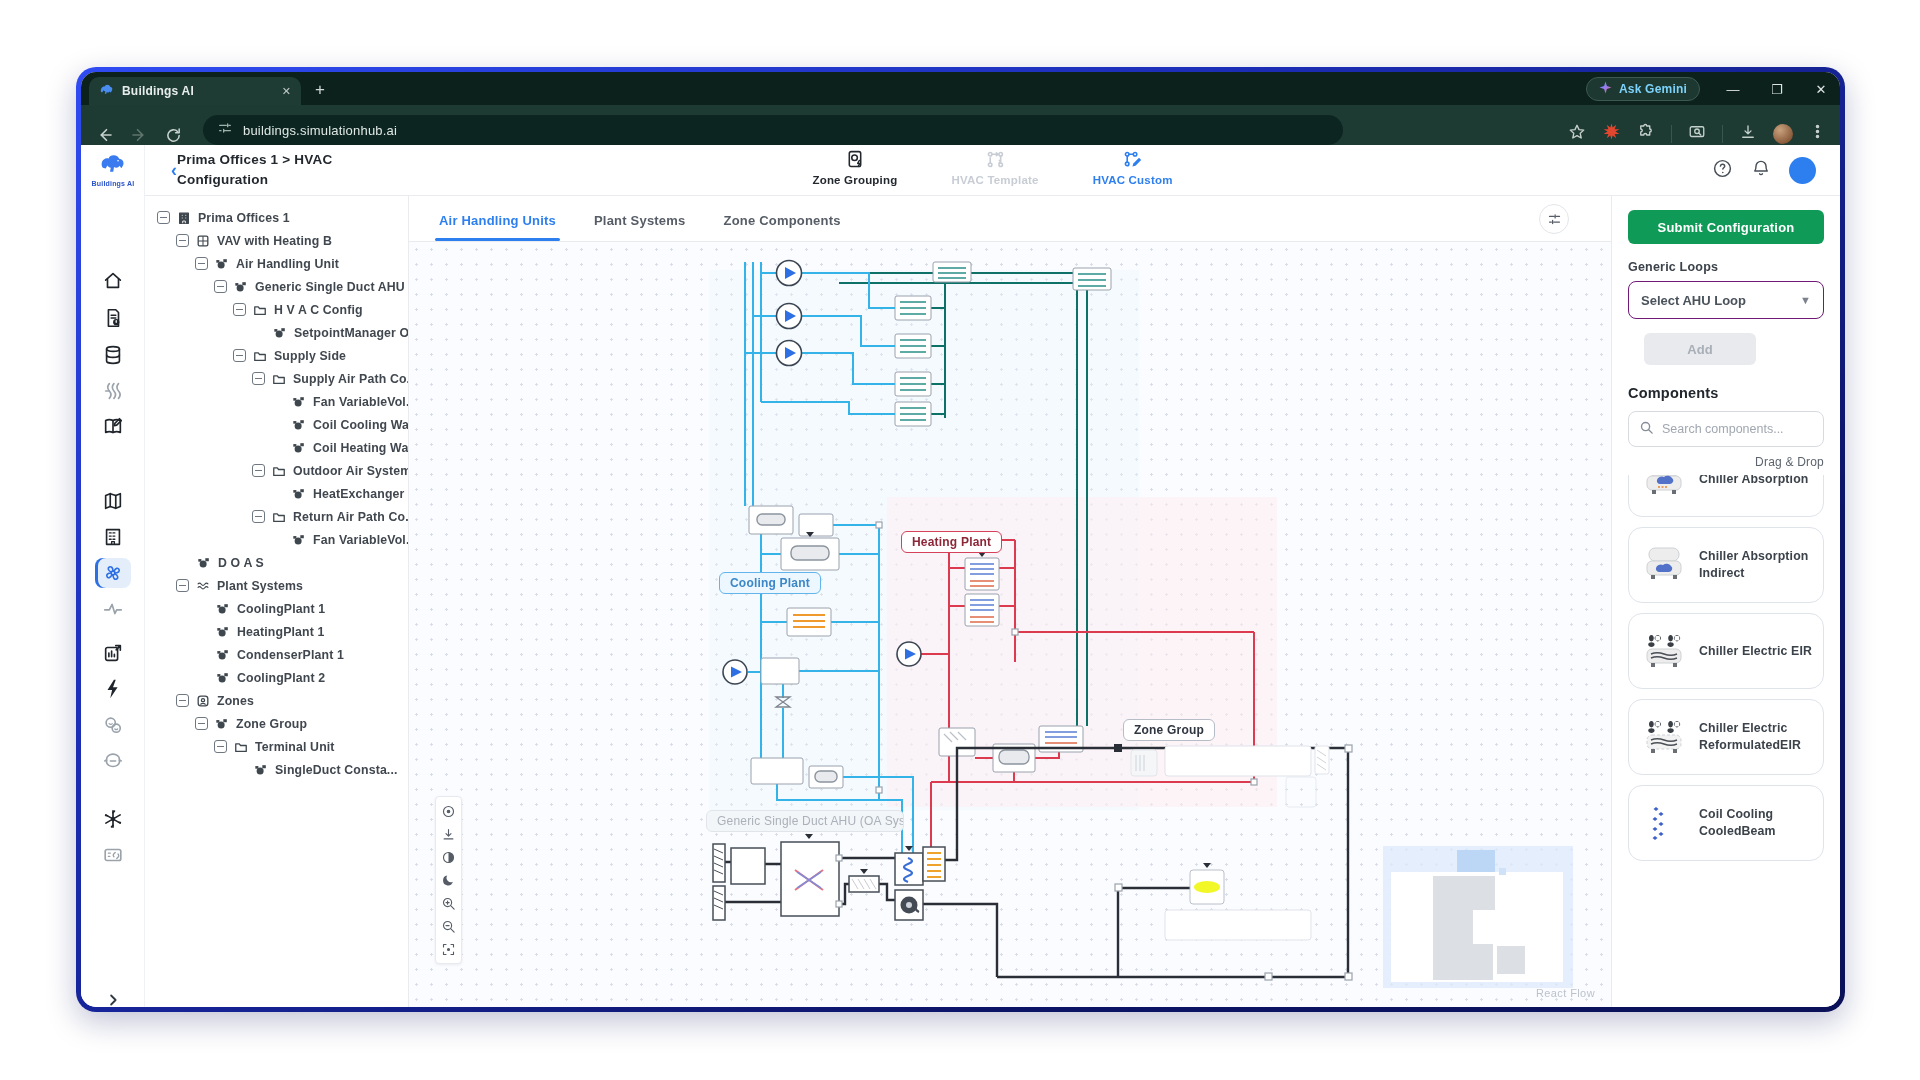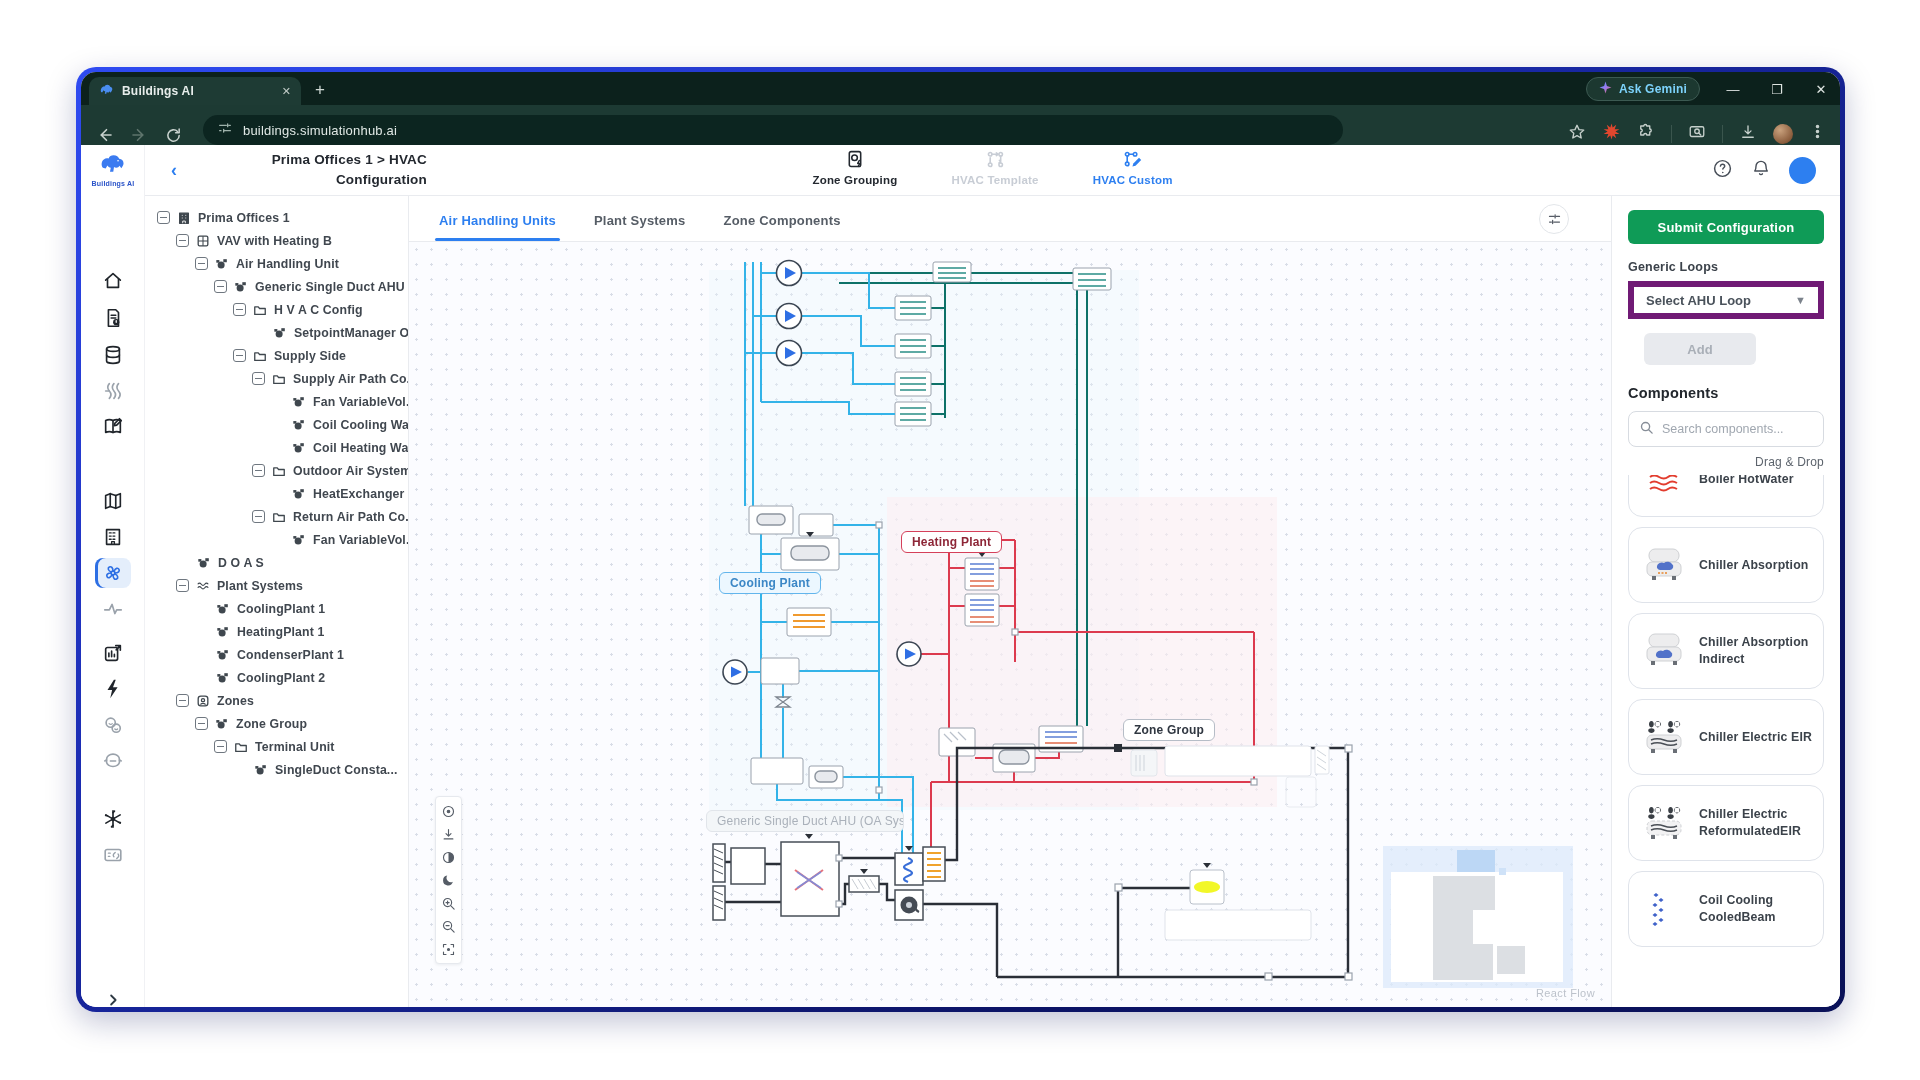--- a/index.html
+++ b/index.html
@@ -36,21 +36,21 @@
   .rail-logo { position:absolute; top:8px; left:0; width:64px; text-align:center; }
   .rail-logo .lg-label { display:block; font-size:7px; font-weight:700; color:#2a53c8; margin-top:1px; letter-spacing:.2px; }
   .rail-item { position:absolute; left:14px; width:36px; height:30px; display:flex; align-items:center; justify-content:center; border-radius:8px; }
   .rail-item.active { background:#e4eefb; box-shadow:inset 3px 0 0 #2d6fe4; }
   .rail-item svg { display:block; }
 
   
   .main-col { flex:1; display:flex; flex-direction:column; min-width:0; }
   .app-header { height:51px; flex:none; border-bottom:1px solid #e9ebef; display:flex; align-items:center; position:relative; }
   .back-chevron { margin-left:26px; color:#2d7ff0; font-size:18px; font-weight:700; }
-  .app-title { width:250px; text-align:right; font-size:13.5px; font-weight:700; color:#23282f; line-height:1.45; letter-spacing:.2px; }
+  .app-title { width:250px; text-align:left; font-size:13.5px; font-weight:700; color:#23282f; line-height:1.45; letter-spacing:.2px; }
   .hdr-nav { position:absolute; left:50%; transform:translateX(-50%); display:flex; gap:54px; top:4px; }
   .hdr-nav-item { display:flex; flex-direction:column; align-items:center; gap:2px; font-size:11.5px; font-weight:700; letter-spacing:.2px; color:#23282f; }
   .hdr-nav-item.disabled { color:#c8cdd5;text-align:right; }
   .hdr-nav-item.active { color:#2d7ff0; }
   .hdr-right { position:absolute; right:24px; display:flex; align-items:center; gap:18px; }
   .avatar-blue { width:27px; height:27px; border-radius:50%; background:#2d7ff0; }
 
   .body-row { flex:1; display:flex; min-height:0; }
 
   
@@ -78,21 +78,21 @@
   .lbl-ahu { left:297px; top:568px; border:1px solid #e1e5ea; color:#aab1ba; background:#f3f6f8; font-weight:400; max-width:198px; overflow:hidden; text-overflow:clip; }
   .attribution { position:absolute; right:16px; bottom:8px; font-size:11px; color:#bcc2cb; letter-spacing:.4px; }
 
   .canvas-toolbar { position:absolute; left:26px; top:554px; width:27px; background:#fff; border:1px solid #e6e9ee; border-radius:4px; box-shadow:0 1px 3px rgba(40,50,70,.08); display:flex; flex-direction:column; align-items:center; padding:3px 0; gap:1px; }
   .cvt-btn { width:23px; height:22px; display:flex; align-items:center; justify-content:center; }
 
   
   .right-panel { width:229px; flex:none; border-left:1px solid #e9ebef; padding:14px 16px 0; display:flex; flex-direction:column; min-height:0; }
   .submit-btn { height:34px; border-radius:6px; background:#0f9b57; color:#fff; font-size:13px; font-weight:700; letter-spacing:.2px; display:flex; align-items:center; justify-content:center; }
   .gl-label { margin-top:16px; font-size:12.5px; font-weight:700; color:#3b424a; letter-spacing:.2px; }
-  .loop-select { margin-top:7px; height:38px; border:6px solid #701a75; border-radius:0; display:flex; align-items:center; padding:0 12px; font-size:13px; font-weight:700; color:#4a525b; }
+  .loop-select { margin-top:7px; height:38px; border:1px solid #701a75; border-radius:8px; display:flex; align-items:center; padding:0 12px; font-size:13px; font-weight:700; color:#4a525b; }
   .loop-select .caret { margin-left:auto; color:#7b828b; font-size:11px; }
   .add-btn { margin-top:14px; width:112px; height:32px; margin-left:16px; border-radius:6px; background:#e8eaee; color:#a9afb7; font-size:13px; font-weight:700; display:flex; align-items:center; justify-content:center; }
   .comp-title { margin-top:20px; font-size:14.5px; font-weight:700; color:#22272d; letter-spacing:.2px; }
   .search-box { margin-top:10px; height:36px; border:1px solid #d7dbe1; border-radius:8px; display:flex; align-items:center; gap:8px; padding:0 10px; }
   .search-box input { border:none; outline:none; flex:1; font-size:12.5px; color:#4a525b; font-family:inherit; min-width:0; background:transparent; }
   .search-box input::placeholder { color:#a0a7b0; }
   .dragdrop { margin-top:8px; text-align:right; font-size:12px; color:#5c636c; letter-spacing:.2px; }
   .comp-list { margin-top:6px; flex:1; overflow:hidden; display:flex; flex-direction:column; gap:10px; }
   .comp-card { flex:none; border:1px solid #dfe3ea; border-radius:14px; height:76px; display:flex; align-items:center; gap:10px; padding:0 10px; background:#fff; }
   .comp-card:first-child { margin-top:-34px; }
@@ -874,28 +874,20 @@
             <span><svg width="15" height="15" viewBox="0 0 24 24" fill="none" stroke="#868d97" stroke-width="2.2" stroke-linecap="round">
                     <circle cx="10.5" cy="10.5" r="6.5"></circle>
                     <path d="M15.5 15.5L21 21"></path>
                   </svg></span>
             <input placeholder="Search components..." style="">
           </div>
           <div class="dragdrop">Drag &amp; Drop</div>
           <div class="comp-list" id="comp-list">
                 <div class="comp-card">
                   <span class="comp-ic">
-                    <svg width="44" height="36" viewBox="0 0 44 36">
-                      <path d="M8 10q4-3 9 0t9 0t9 0M8 16q4-3 9 0t9 0t9 0M8 22q4-3 9 0t9 0t9 0M8 28q4-3 9 0t9 0t9 0" stroke="#e23c2e" stroke-width="2" fill="none"></path>
-                    </svg>
-                  </span>
-                  <span class="comp-name">Boiler HotWater</span>
-                </div>
-                <div class="comp-card">
-                  <span class="comp-ic">
                     <svg width="46" height="38" viewBox="0 0 46 38">
                       <rect x="8" y="3" width="30" height="13" rx="6" fill="#ededee" stroke="#cfd1d4"></rect>
                       <rect x="6" y="16" width="34" height="14" rx="5" fill="#ededee" stroke="#cfd1d4"></rect>
                       <path d="M16 20a5 4 0 0 1 7-3a5 4 0 0 1 8 1a4 3.5 0 0 1-2 6H19a4 3.5 0 0 1-3-4z" fill="#5272c9"></path>
                       <path d="M17 27h10" stroke="#e8872e" stroke-width="1.6" stroke-dasharray="2 1.5"></path>
                       <rect x="11" y="30" width="4" height="4" fill="#6a6f76"></rect>
                       <rect x="31" y="30" width="4" height="4" fill="#6a6f76"></rect>
                     </svg>
                   </span>
                   <span class="comp-name">Chiller Absorption</span>

